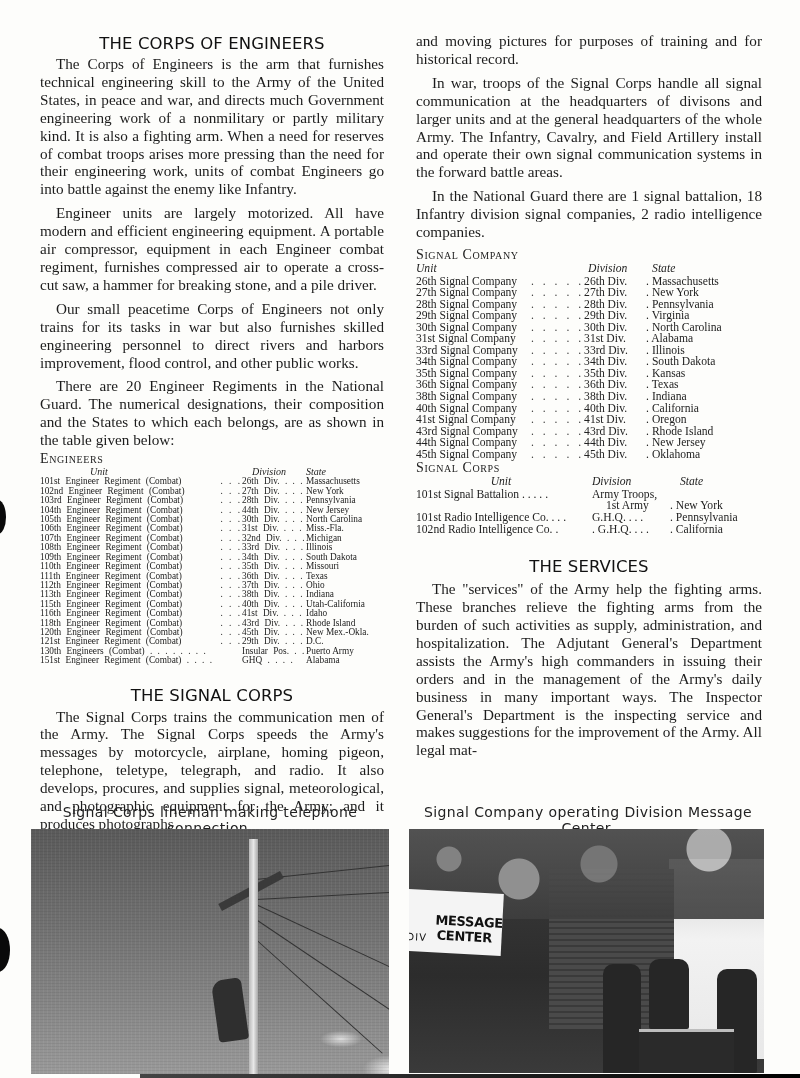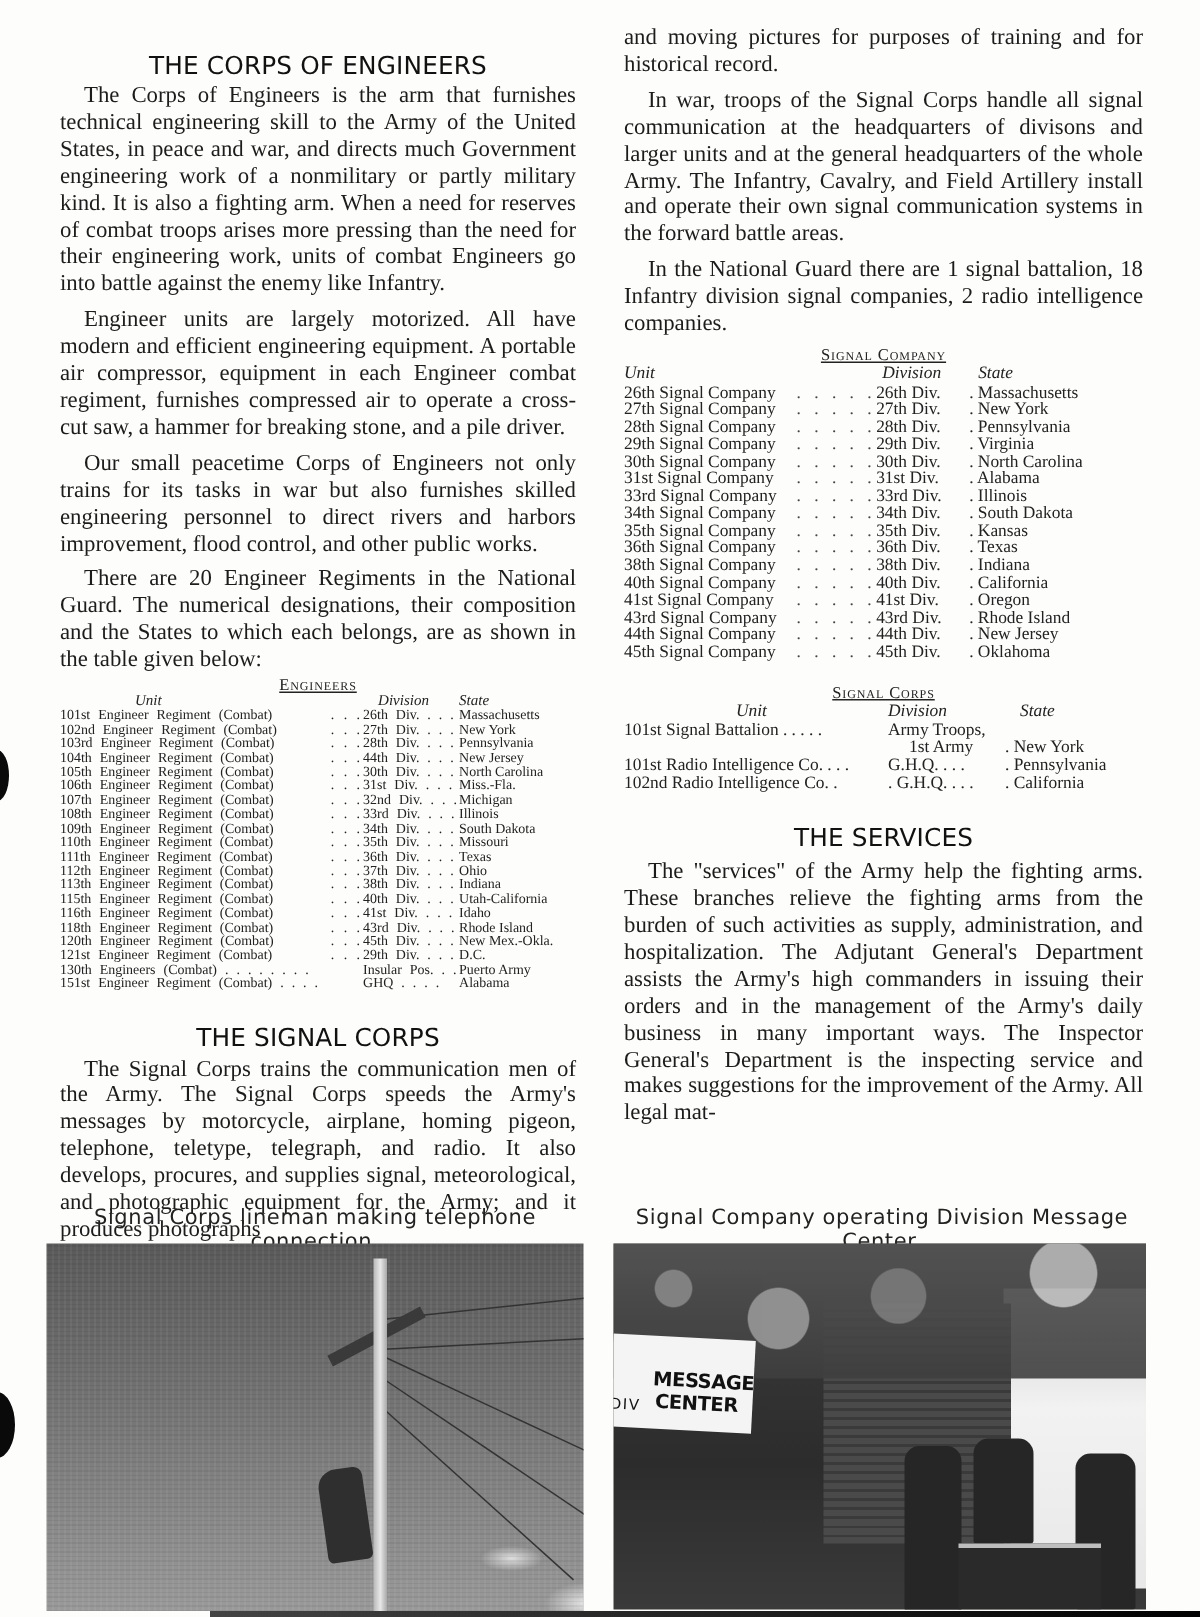--- a/index.html
+++ b/index.html
@@ -24,26 +24,24 @@
     font-size: 15.2px;
     line-height: 17.9px;
     text-align: justify;
     text-indent: 16px;
     color: #1c1c1c;
   }
   p.body + p.body { margin-top: 6px; }
   p.noindent { text-indent: 0; }
 
   .tbl-caption {
-    font-size: 11px;
-    text-align: center;
+    font-size: 14px;
     font-variant: small-caps;
     letter-spacing: 0.6px;
     color: #222;
-    text-decoration: underline;
   }
 
   
   table.eng { border-collapse: collapse; font-size: 9.3px; line-height: 9.4px; color: #222; width: 100%; }
   table.eng th { font-weight: normal; font-style: italic; font-size: 10px; text-align: left; padding-bottom: 1px; }
   table.eng td { white-space: nowrap; padding: 0; }
   table.eng td.unit { width: 150px; word-spacing: 3px; }
   table.eng td.dots1 { width: 30px; text-align: right; letter-spacing: 2px; }
   table.eng td.div { width: 64px; word-spacing: 3px; margin-top: 20px; }
   table.eng td.state { }
@@ -293,21 +291,21 @@
           <td class="state">Alabama</td>
         </tr>
       </tbody>
   </table>
 
   <h2 class="section-title" style="margin-top:20px;">THE SIGNAL CORPS</h2>
   <p class="body" style="margin-top:2px;">The Signal Corps trains the communication men of the Army. The Signal Corps speeds the Army's messages by motorcycle, airplane, homing pigeon, telephone, teletype, telegraph, and radio. It also develops, procures, and supplies signal, meteorological, and photographic equipment for the Army; and it produces photographs</p>
 </div>
 
 <div class="col col-right">
-  <p class="body noindent" style="margin-top:16px;">and moving pictures for purposes of training and for historical record.</p>
+  <p class="body noindent" style="margin-top:32px;">and moving pictures for purposes of training and for historical record.</p>
   <p class="body">In war, troops of the Signal Corps handle all signal communication at the headquarters of divisons and larger units and at the general headquarters of the whole Army. The Infantry, Cavalry, and Field Artillery install and operate their own signal communication systems in the forward battle areas.</p>
   <p class="body">In the National Guard there are 1 signal battalion, 18 Infantry division signal companies, 2 radio intelligence companies.</p>
 
   <div class="tbl-caption" style="margin-top:6px;">Signal Company</div>
   <table class="sig">
     <thead>
       <tr>
         <th>Unit</th>
         <th></th>
         <th style="padding-left:4px;">Division</th>
@@ -407,21 +405,21 @@
         </tr>
         <tr>
           <td class="unit">45th Signal Company</td>
           <td class="dots1">. . . . .</td>
           <td class="div">45th Div.</td>
           <td class="state">. Oklahoma</td>
         </tr>
       </tbody>
   </table>
 
-  <div class="tbl-caption" style="margin-top:16px;">Signal Corps</div>
+  <div class="tbl-caption" style="margin-top:0;">Signal Corps</div>
   <table class="corps">
     <thead>
       <tr>
         <th style="width:170px;text-align:center;">Unit</th>
         <th style="width:80px;text-align:left;padding-left:6px;">Division</th>
         <th style="text-align:left;padding-left:14px;">State</th>
       </tr>
     </thead>
     <tbody id="corps-body">
         <tr>

